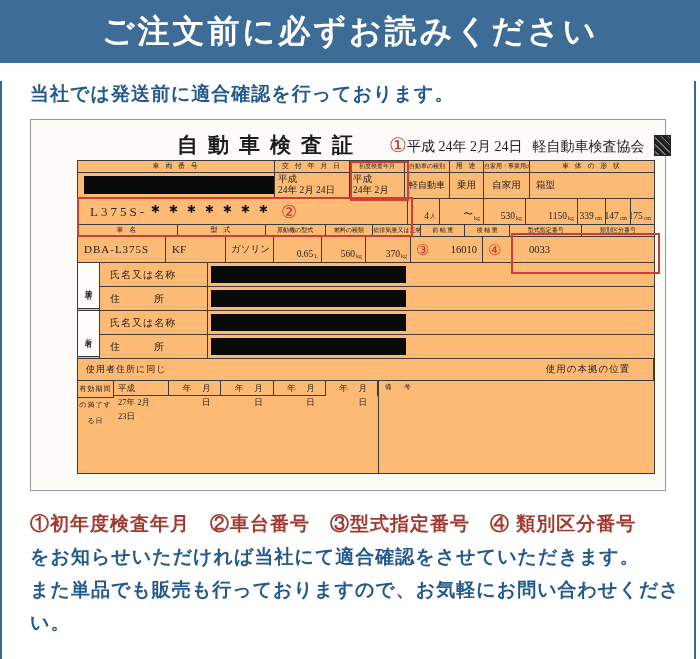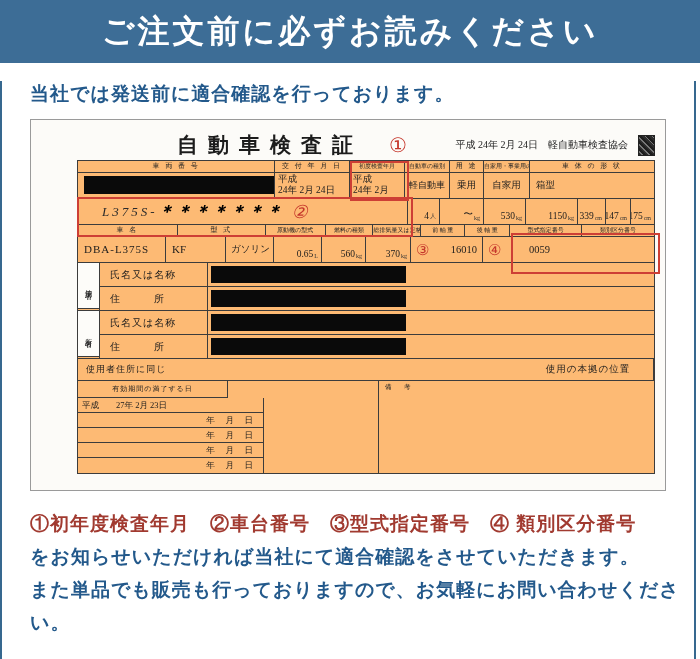--- a/index.html
+++ b/index.html
@@ -14,61 +14,61 @@
 
   .intro{color:#23598b;font-weight:bold;font-size:19px;letter-spacing:1px;margin:18px 0 12px 28px;}
 
   
   .scan-box{margin:0 28px;border:1px solid #9a9a9a;background:#fcfbf8;box-sizing:border-box;
             padding:10px 14px 12px 46px;height:372px;}
   .cert{font-family:"Liberation Serif","DejaVu Serif",serif;color:#1c1c1c;position:relative;width:578px;}
   .cert-head{display:flex;align-items:center;height:30px;position:relative;}
   .cert-title{font-size:21px;font-weight:600;letter-spacing:10px;margin-left:100px;white-space:nowrap;}
   .m1{color:#c5362b;font-size:20px;margin-left:26px;line-height:24px;}
-  .head-right{margin-left:auto;display:flex;align-items:flex-start;gap:10px;font-size:10px;padding-top:3px;white-space:nowrap;}
+  .head-right{margin-left:auto;display:flex;align-items:flex-start;gap:10px;font-size:14px;padding-top:3px;white-space:nowrap;}
   .stamp{width:15px;height:19px;margin-top:-3px;background:
      repeating-linear-gradient(45deg,#2c2c2c 0 2px,#777 2px 3px,#1d1d1d 3px 5px);
      border:1px solid #222;}
 
   
   .ctable{border:1px solid #3c3c3c;position:relative;background:#fdba74;}
   .trow{display:flex;border-bottom:1px solid #3c3c3c;box-sizing:border-box;}
   .trow:last-child{border-bottom:none;}
   .c{border-right:1px solid #3c3c3c;box-sizing:border-box;overflow:hidden;}
   .c.last{border-right:none;}
   .h .c{font-size:7px;line-height:11px;height:11px;text-align:center;letter-spacing:2px;white-space:nowrap;color:#222;}
   .h .c.sq{letter-spacing:0;font-size:6px;}
   .v .c{height:25px;font-size:9.5px;}
   .cen{text-align:center;line-height:25px;}
   .two{line-height:11px;padding:1px 0 0 3px;font-size:9px;white-space:nowrap;}
   .num{display:flex;align-items:flex-end;justify-content:flex-end;padding:0 3px 3px 0;font-size:10px;}
   .u{font-size:6px;margin-left:1px;color:#333;}
   .bar{background:#0a0a0a;}
   .bar-vno{width:200px;height:18px;margin:3px 0 0 6px;}
-  .chassis-cell{display:flex;align-items:center;padding-left:24px;white-space:nowrap;font-style:italic;}
+  .chassis-cell{display:flex;align-items:center;padding-left:12px;white-space:nowrap;}
   .ch-pre{font-size:13px;letter-spacing:3px;color:#2a2a2a;}
   .ch-mask{font-size:17px;font-weight:bold;letter-spacing:1px;color:#000;}
   .m2{color:#c5362b;font-size:18px;margin-left:8px;}
   .flexsb{display:flex;align-items:center;justify-content:space-between;padding:0 5px;}
   .m34{color:#c5362b;font-size:15px;}
   .idnum{font-size:10.5px;}
 
   .prow .c{height:23px;}
   .vlab{width:22px;writing-mode:vertical-rl;text-orientation:upright;font-size:7.5px;text-align:center;
         letter-spacing:1px;line-height:22px;}
   .plab{width:108px;font-size:10px;line-height:23px;padding-left:10px;letter-spacing:1px;}
   .pval{flex:1;}
   .bar-p{width:195px;height:17px;margin:3px 0 0 3px;}
 
   .base-lab{width:131px;font-size:9.5px;line-height:21px;text-align:center;letter-spacing:1px;}
   .base-val{flex:1;font-size:9px;line-height:21px;padding-left:8px;letter-spacing:1px;}
   .brow .c{height:21px;}
 
   .bottom{display:flex;height:92px;}
-  .bl{width:300px;display:flex;flex-direction:column;}
+  .bl{width:300px;display:flex;flex-direction:row;}
   .expiry{width:150px;height:17px;border-right:1px solid #3c3c3c;border-bottom:1px solid #3c3c3c;
           box-sizing:border-box;font-size:7px;line-height:16px;text-align:center;letter-spacing:1px;}
   .drow{width:186px;height:15px;border-right:1px solid #3c3c3c;border-bottom:1px solid #3c3c3c;
         box-sizing:border-box;font-size:8.5px;line-height:14px;text-align:right;padding-right:10px;}
   .drow.first{padding-left:4px;text-align:left;}
   .drow.lastd{border-bottom:none;}
   .remarks{flex:1;border-left:1px solid #3c3c3c;padding:2px 0 0 6px;font-size:6.5px;letter-spacing:3px;color:#222;}
 
   .redbox{position:absolute;border:2px solid #cd3f35;pointer-events:none;}
   #rb1{left:272px;top:0;width:55px;height:36px;}
@@ -198,21 +198,21 @@
           <div class="c num" style="width:45px">
             <span>370</span>
               <span class="u">kg</span>
           </div>
           <div class="c flexsb" style="width:72px">
             <span class="m34">③</span>
             <span class="idnum">16010</span>
           </div>
           <div class="c flexsb last" style="width:72px">
             <span class="m34">④</span>
-            <span class="idnum">0059</span>
+            <span class="idnum">0033</span>
           </div>
         </div>
 
         <div class="trow prow">
           <div class="c vlab" style="height:46px;border-bottom:1px solid #3c3c3c;margin-bottom:-24px;background:#fdfcf9;position:relative;z-index:1">使用者</div>
           <div class="c plab">氏名又は名称</div>
           <div class="c pval last">
               <div class="bar bar-p"></div>
             </div>
         </div>

